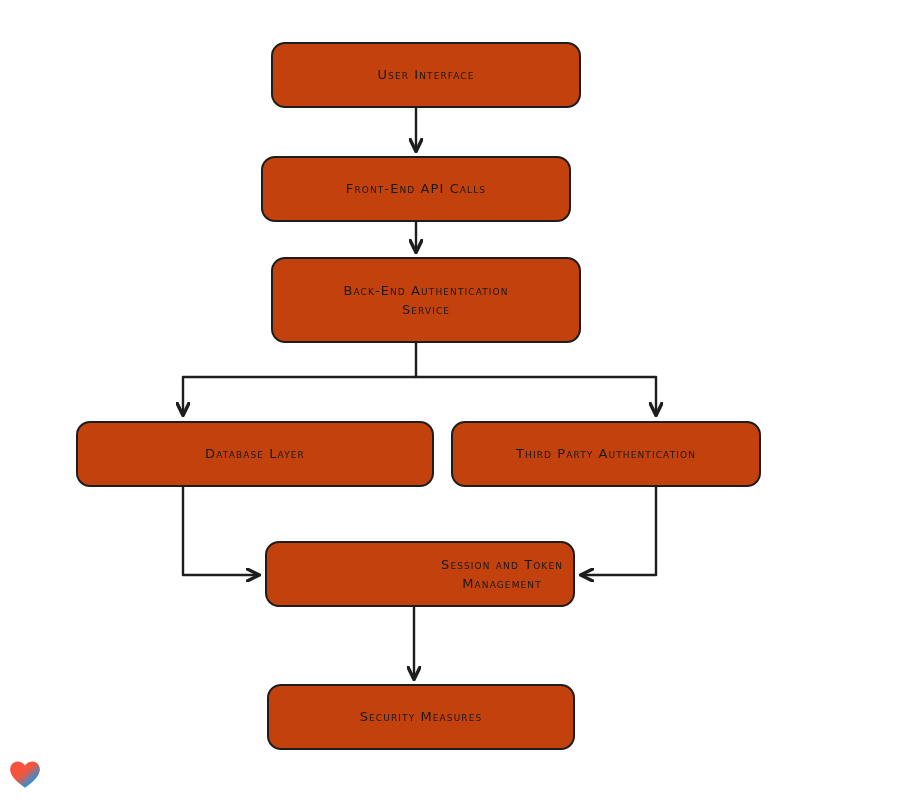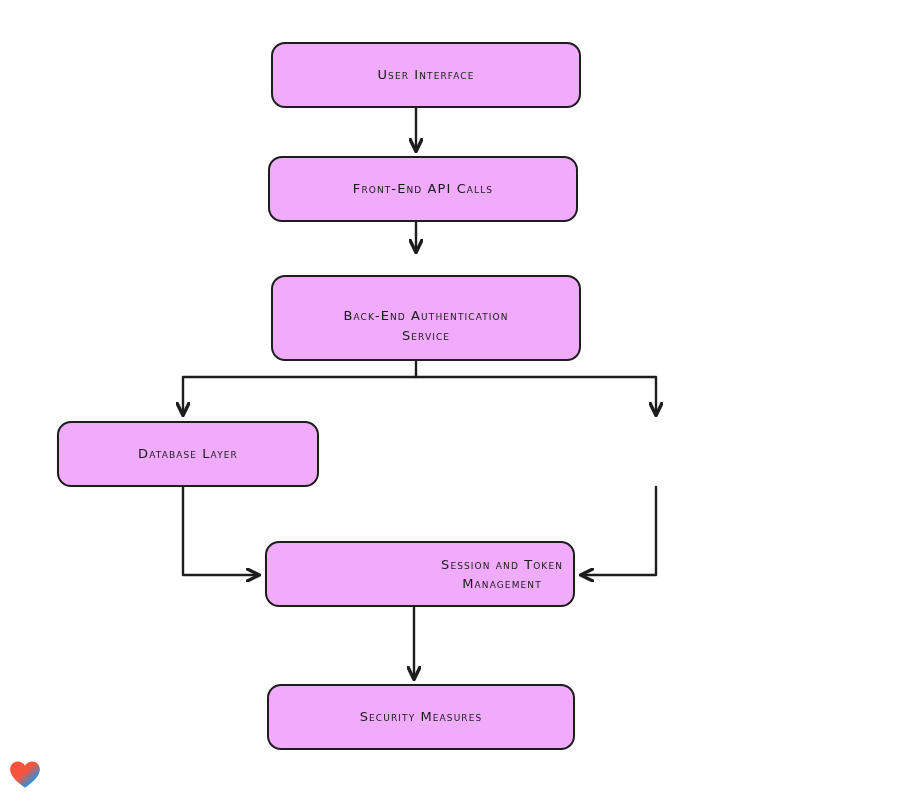--- a/index.html
+++ b/index.html
@@ -19,32 +19,32 @@
     left: 0;
     top: 0;
     width: 911px;
     height: 810px;
   }
   .node {
     position: absolute;
     box-sizing: border-box;
     border: 2.5px solid #1d1d1d;
     border-radius: 14px;
-    background: #f0abfc;
+    background: #c2410c;
     display: flex;
     align-items: center;
     justify-content: center;
     text-align: center;
     color: #1a1a1a;
     font-family: "DejaVu Sans", sans-serif;
     font-size: 13px;
     letter-spacing: 1.1px;
     line-height: 1.5;
     font-variant: small-caps;
-    padding: 14px 10px;
+    padding: 4px 10px;
   }
   .node span {
     display: block;
     white-space: pre-line;
   }
   svg.edges {
     position: absolute;
     left: 0;
     top: 0;
     width: 911px;
@@ -90,33 +90,36 @@
 
     <path d="M 656 487 L 656 575 L 582 575" marker-end="url(#arrow)"></path>
 
     <path d="M 414 607 L 414 678" marker-end="url(#arrow)"></path>
   </svg>
 
   <div class="node" style="left:271px; top:42px; width:310px; height:66px;">
     <span>User Interface</span>
   </div>
 
-  <div class="node" style="left:268px; top:156px; width:310px; height:66px;">
+  <div class="node" style="left:261px; top:156px; width:310px; height:66px;">
     <span>Front-End API Calls</span>
   </div>
 
-  <div class="node" style="left:271px; top:275px; width:310px; height:86px;align-items:flex-end;">
+  <div class="node" style="left:271px; top:257px; width:310px; height:86px;">
     <span>Back-End Authentication
 Service</span>
   </div>
 
-  <div class="node" style="left:57px; top:421px; width:262px; height:66px;">
+  <div class="node" style="left:76px; top:421px; width:358px; height:66px;">
     <span>Database Layer</span>
   </div>
 
+  <div class="node" style="left:451px; top:421px; width:310px; height:66px;">
+    <span>Third Party Authentication</span>
+  </div>
 
   <div class="node" style="left:265px; top:541px; width:310px; height:66px;justify-content:flex-end;">
     <span>Session and Token
 Management</span>
   </div>
 
   <div class="node" style="left:267px; top:684px; width:308px; height:66px;">
     <span>Security Measures</span>
   </div>
 

